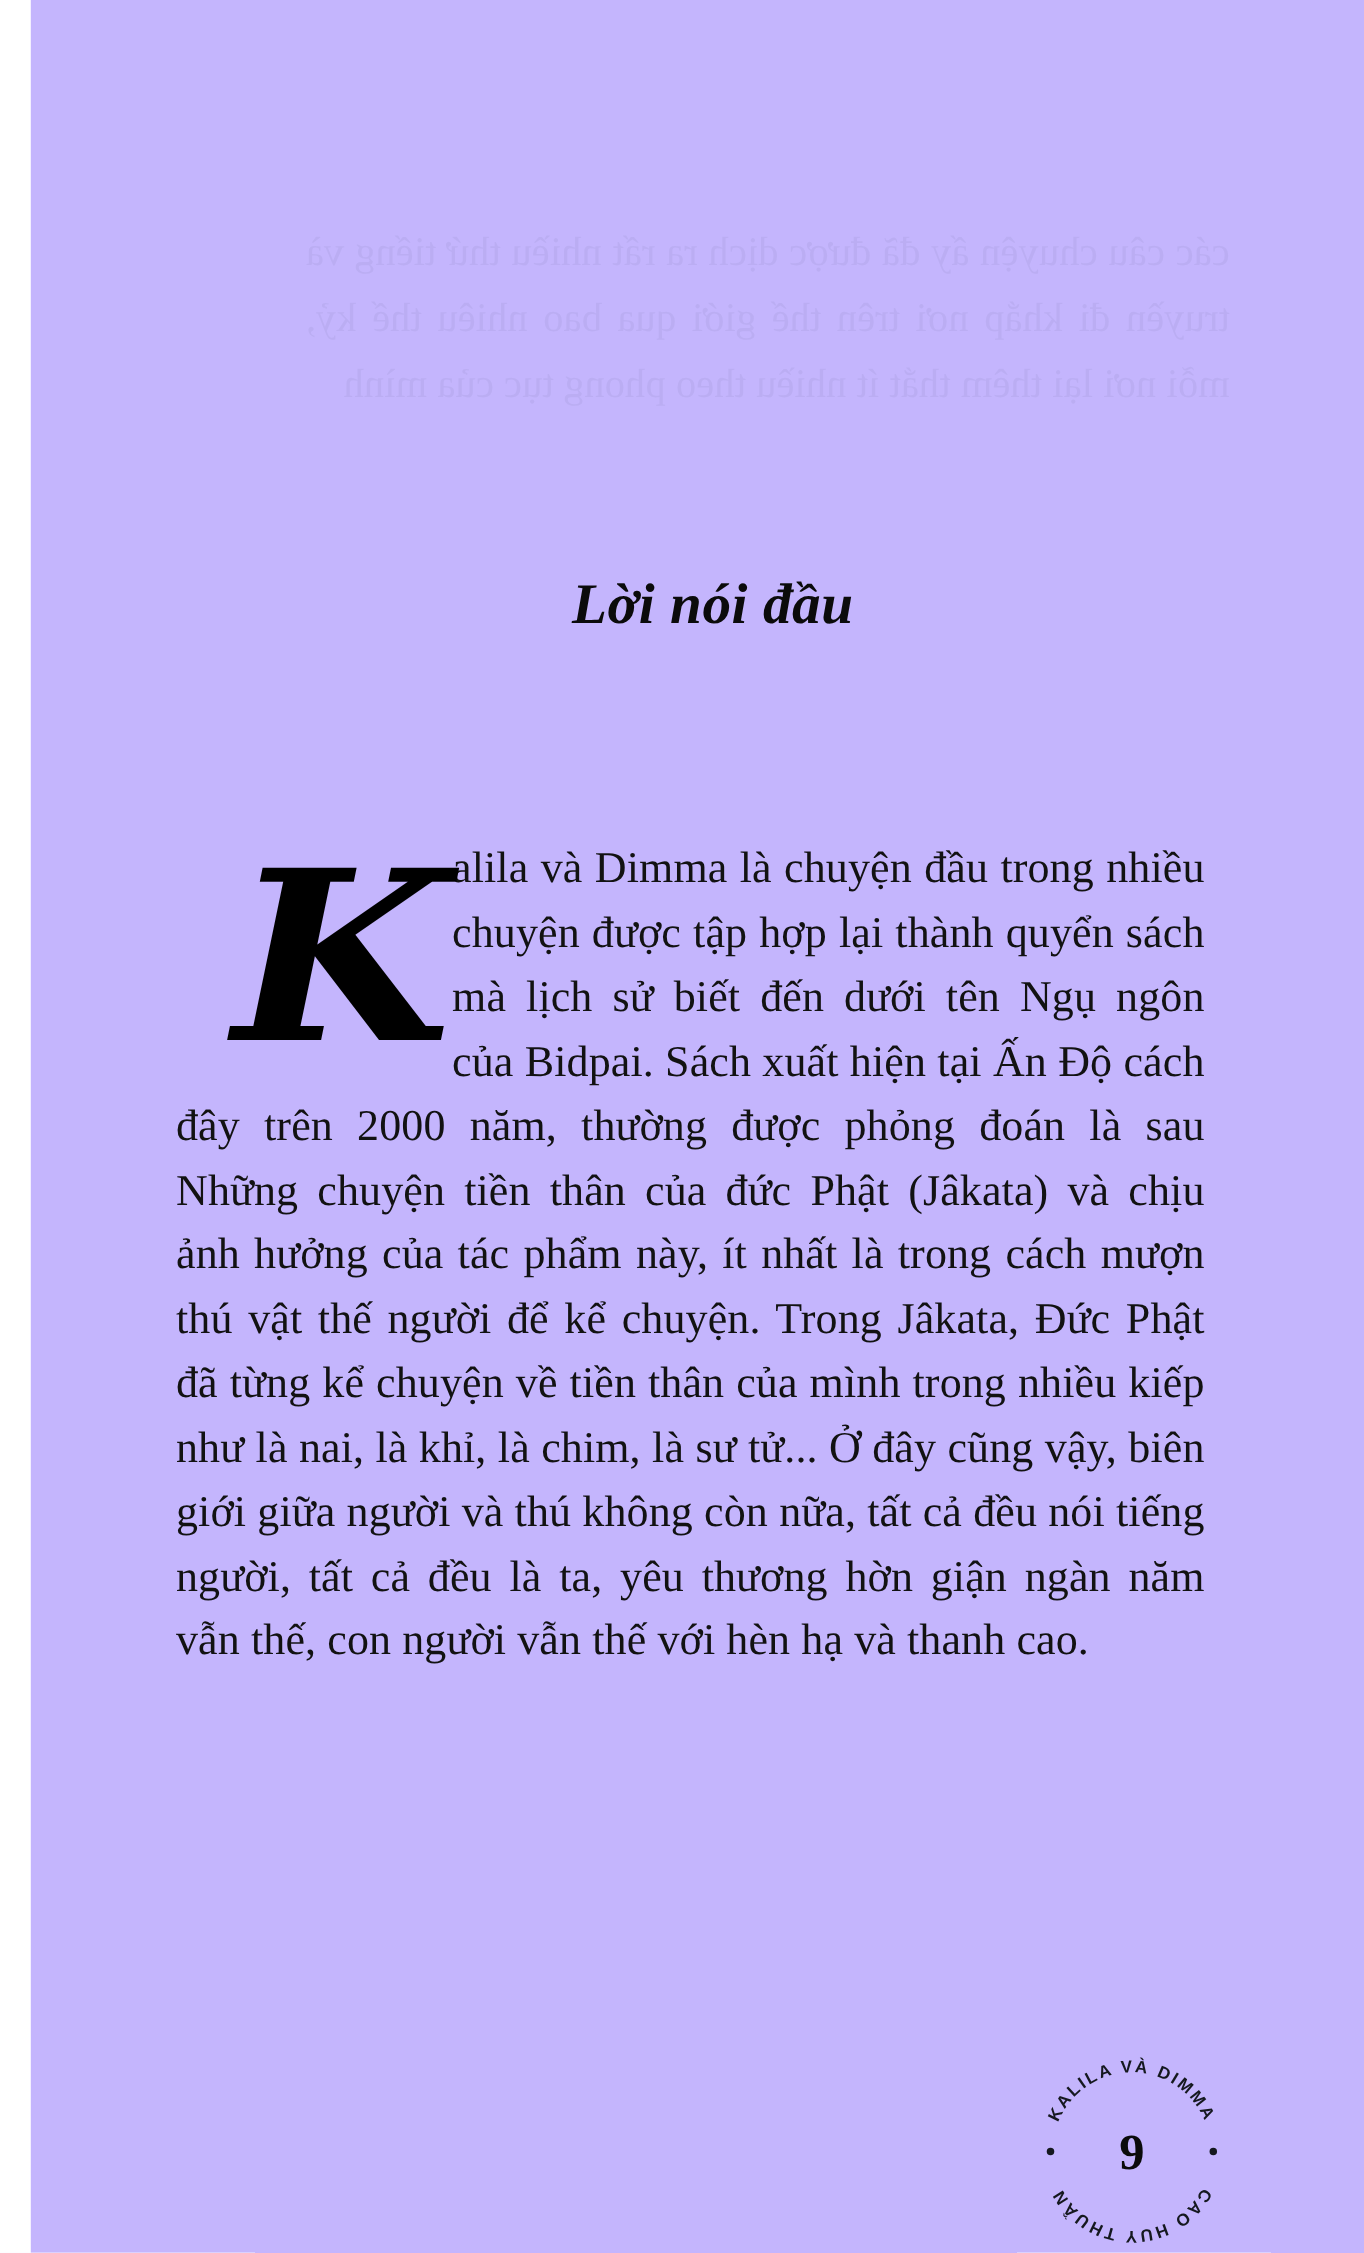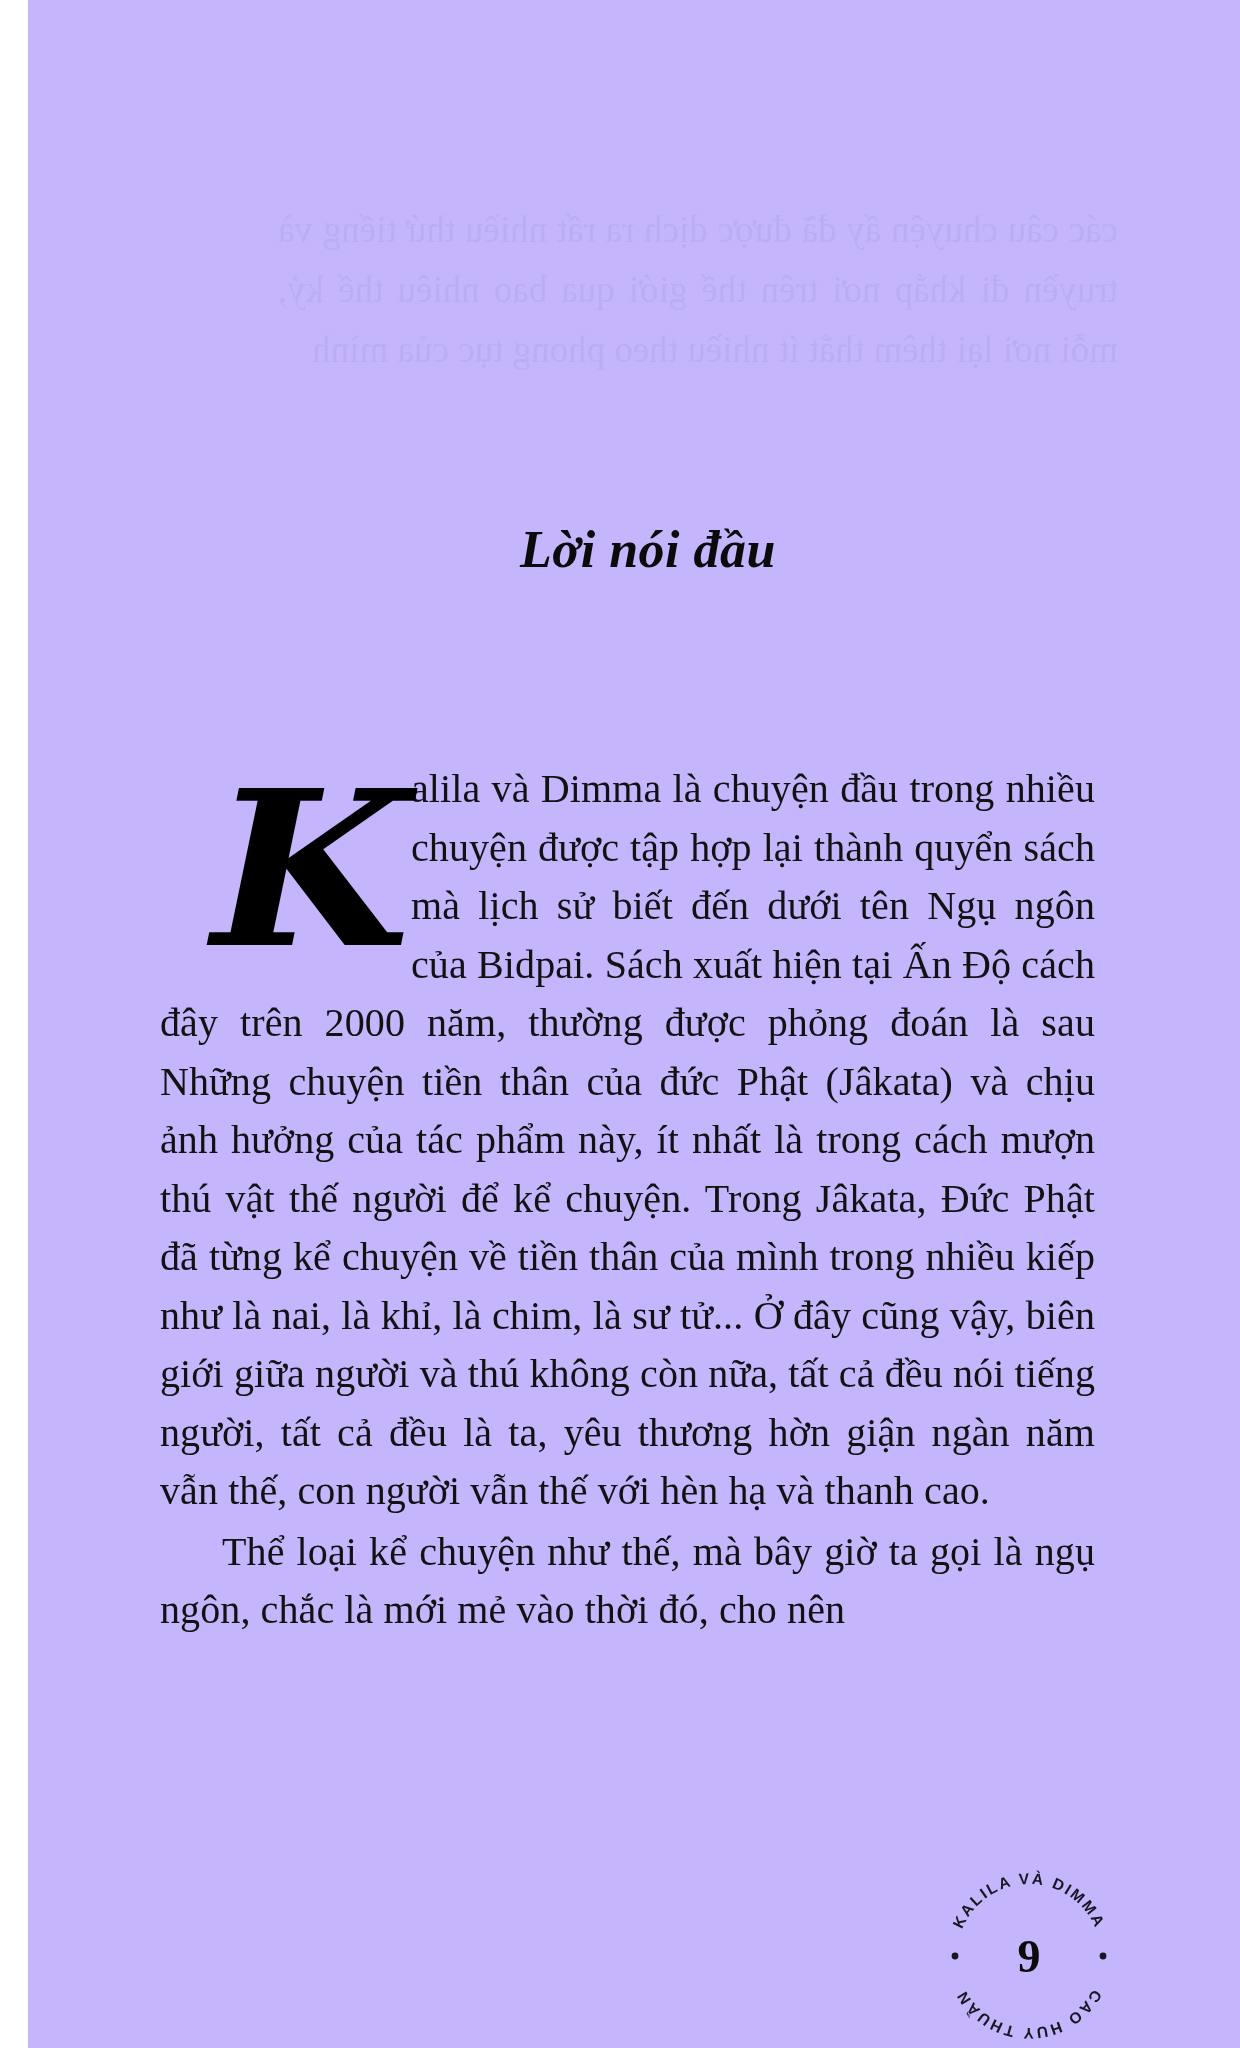--- a/index.html
+++ b/index.html
@@ -130,23 +130,20 @@
   </div>
 
   <h1 class="page-title">Lời nói đầu</h1>
 
   <div class="body-block">
 
     <p class="para">
       <span class="dropcap">K</span><span class="it">alila</span><span> và </span><span class="it">Dimma</span><span> là chuyện đầu trong nhiều chuyện được tập hợp lại thành quyển sách mà lịch sử biết đến dưới tên </span><span class="it">Ngụ ngôn của Bidpai</span><span>. Sách xuất hiện tại Ấn Độ cách đây trên 2000 năm, thường được phỏng đoán là sau </span><span class="it">Những chuyện tiền thân của</span><span> đức </span><span class="it">Phật</span><span> (Jâkata) và chịu ảnh hưởng của tác phẩm này, ít nhất là trong cách mượn thú vật thế người để kể chuyện. Trong </span><span class="it">Jâkata</span><span>, Đức Phật đã từng kể chuyện về tiền thân của mình trong nhiều kiếp như là nai, là khỉ, là chim, là sư tử... Ở đây cũng vậy, biên giới giữa người và thú không còn nữa, tất cả đều nói tiếng người, tất cả đều là ta, yêu thương hờn giận ngàn năm vẫn thế, con người vẫn thế với hèn hạ và thanh cao.</span>
     </p>
 
-    <p class="para indent">
-      <span>Thể loại kể chuyện như thế, mà bây giờ ta gọi là ngụ ngôn, chắc là mới mẻ vào thời đó, cho nên</span>
-    </p>
 
   </div>
 
   <div class="emblem">
     <svg width="188" height="188" viewBox="0 0 188 188" aria-hidden="true">
       <defs>
         <path id="arcTop" d="M 22,94 A 72,72 0 0 1 166,94" fill="none"></path>
         <path id="arcBottom" d="M 166,94 A 72,72 0 0 1 22,94" fill="none"></path>
       </defs>
       <text class="arc-text">

